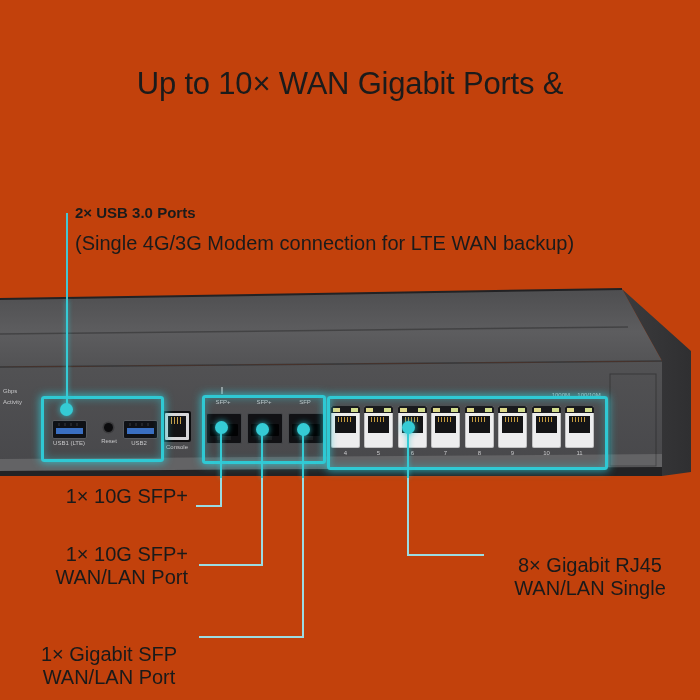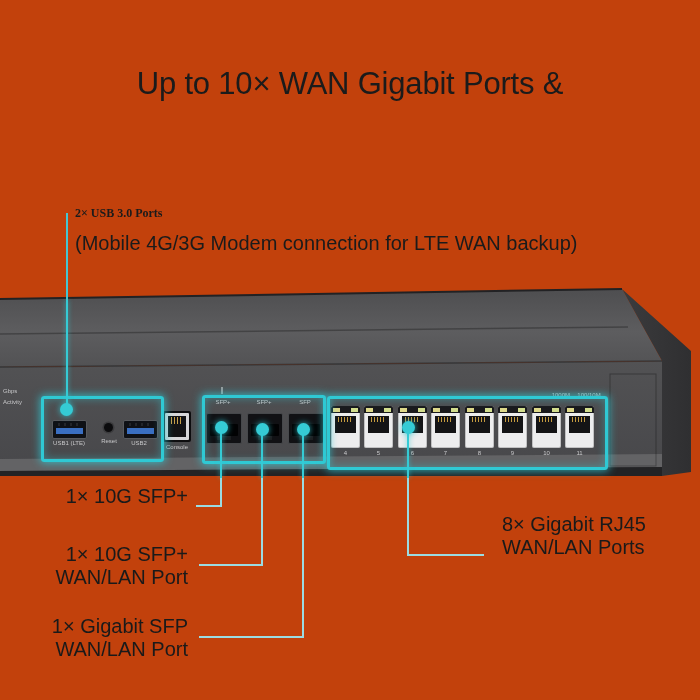--- a/index.html
+++ b/index.html
@@ -10,21 +10,21 @@
     color:#1b1b1b;
   }
   
   #headline {
     position:absolute; left:0; right:0; top:62px;
     text-align:center; font-size:31px; line-height:44px;
     font-weight:500; color:#1b1b1b; letter-spacing:-0.2px;
   }
   
   #usb-note { position:absolute; left:75px; top:201px; }
-  .usb-note-h { font-size:12px; font-weight:bold; line-height:24px;font-family:Liberation Serif, serif; }
+  .usb-note-h { font-size:15px; font-weight:bold; line-height:24px; }
   .usb-note-s { font-size:20px; line-height:24px; margin-top:6px; }
   
   #device-svg { position:absolute; left:0; top:0; z-index:1; }
   
   .tiny {
     position:absolute; z-index:3; font-size:6px; line-height:7px;
     color:#c6c6c8; text-align:center; white-space:nowrap;
   }
   .tiny.left { text-align:left; }
   
@@ -77,35 +77,35 @@
     position:absolute; z-index:6; width:13px; height:13px; border-radius:50%;
     background:#35cbd5; box-shadow:0 0 6px rgba(47,201,212,.9);
   }
   .cl { position:absolute; z-index:5; background:#45c6d1; }
   .cl.glow { background:#35cbd5; box-shadow:0 0 5px rgba(47,201,212,.8); }
   .cl.pale { background:#9bdce2; box-shadow:none; }
   
   .callout { position:absolute; z-index:6; font-size:20px; line-height:23px; color:#1a1a1a; }
   #co-sfp-wan    { left:30px;  top:485px; width:158px; text-align:right; }
   #co-sfp-wanlan { left:30px;  top:543px; width:158px; text-align:right; }
-  #co-sfp-giga   { left:30px;  top:615px; width:158px; text-align:right; }
-  #co-rj45       { left:502px; top:513px; width:176px; text-align:left; }
+  #co-sfp-giga   { left:30px;  top:643px; width:158px; text-align:center; }
+  #co-rj45       { left:502px; top:554px; width:176px; text-align:center; }
 </style>
 </head>
 <body>
 
 <div id="stage">
 
   <div id="headline">
     <div>Up to 10× WAN Gigabit Ports &amp;</div>
   </div>
 
   <div id="usb-note">
     <div class="usb-note-h">2× USB 3.0 Ports</div>
-    <div class="usb-note-s">(Mobile 4G/3G Modem connection for LTE WAN backup)</div>
+    <div class="usb-note-s">(Single 4G/3G Modem connection for LTE WAN backup)</div>
   </div>
 
   <svg id="device-svg" width="700" height="700" viewBox="0 0 700 700">
     <defs>
       <linearGradient id="gTop" x1="0" y1="0" x2="0" y2="1">
         <stop offset="0" stop-color="#4e4e50"></stop>
         <stop offset="0.55" stop-color="#5d5d5f"></stop>
         <stop offset="1" stop-color="#525254"></stop>
       </linearGradient>
       <linearGradient id="gFront" x1="0" y1="0" x2="0" y2="1">
@@ -273,16 +273,16 @@
   <div id="co-sfp-wanlan" class="callout">
     <div>1× 10G SFP+</div>
     <div>WAN/LAN Port</div>
   </div>
   <div id="co-sfp-giga" class="callout">
     <div>1× Gigabit SFP</div>
     <div>WAN/LAN Port</div>
   </div>
   <div id="co-rj45" class="callout">
     <div>8× Gigabit RJ45</div>
-    <div>WAN/LAN Ports</div>
+    <div>WAN/LAN Single</div>
   </div>
 
 </div>
 
 </body></html>

